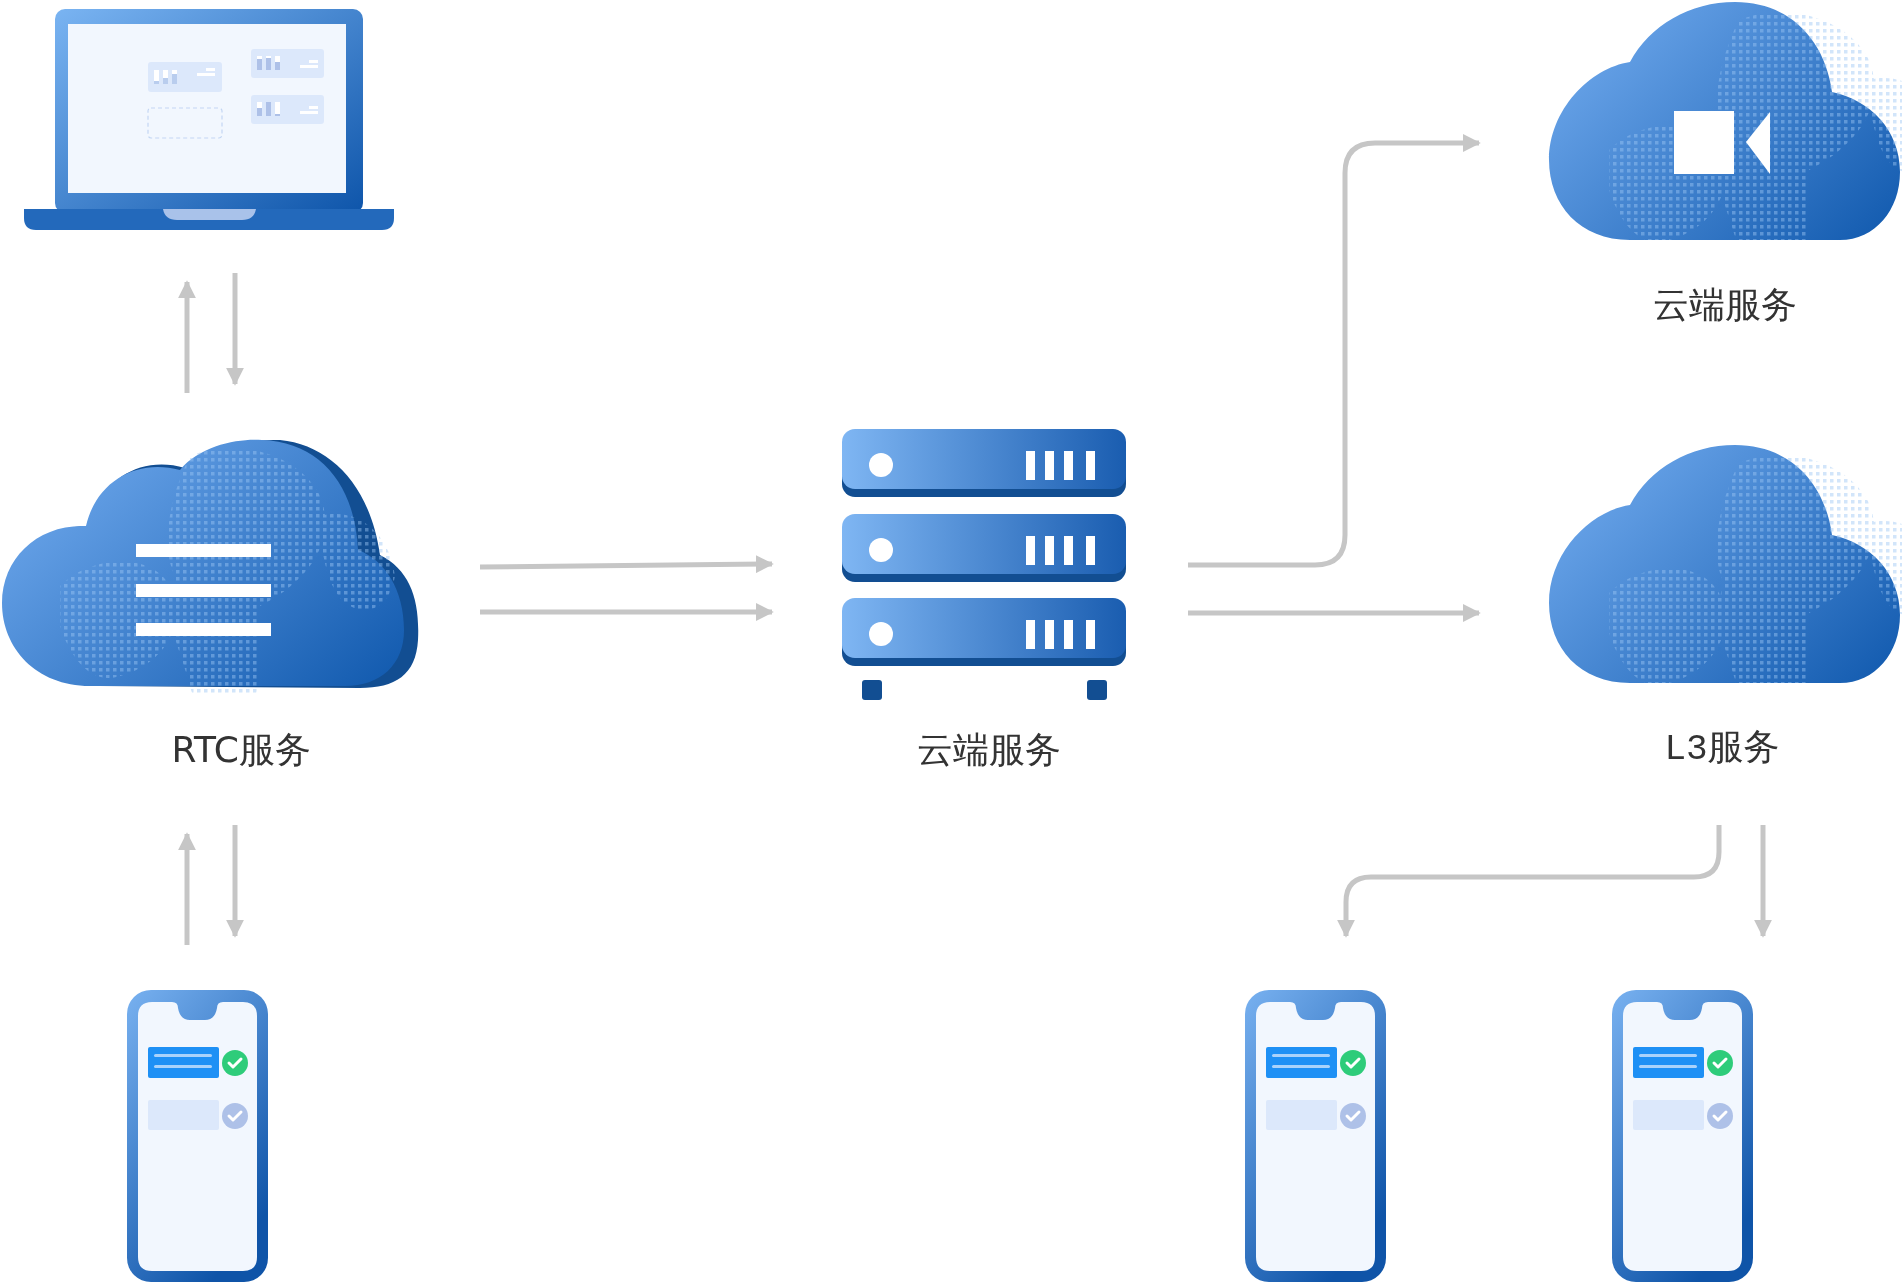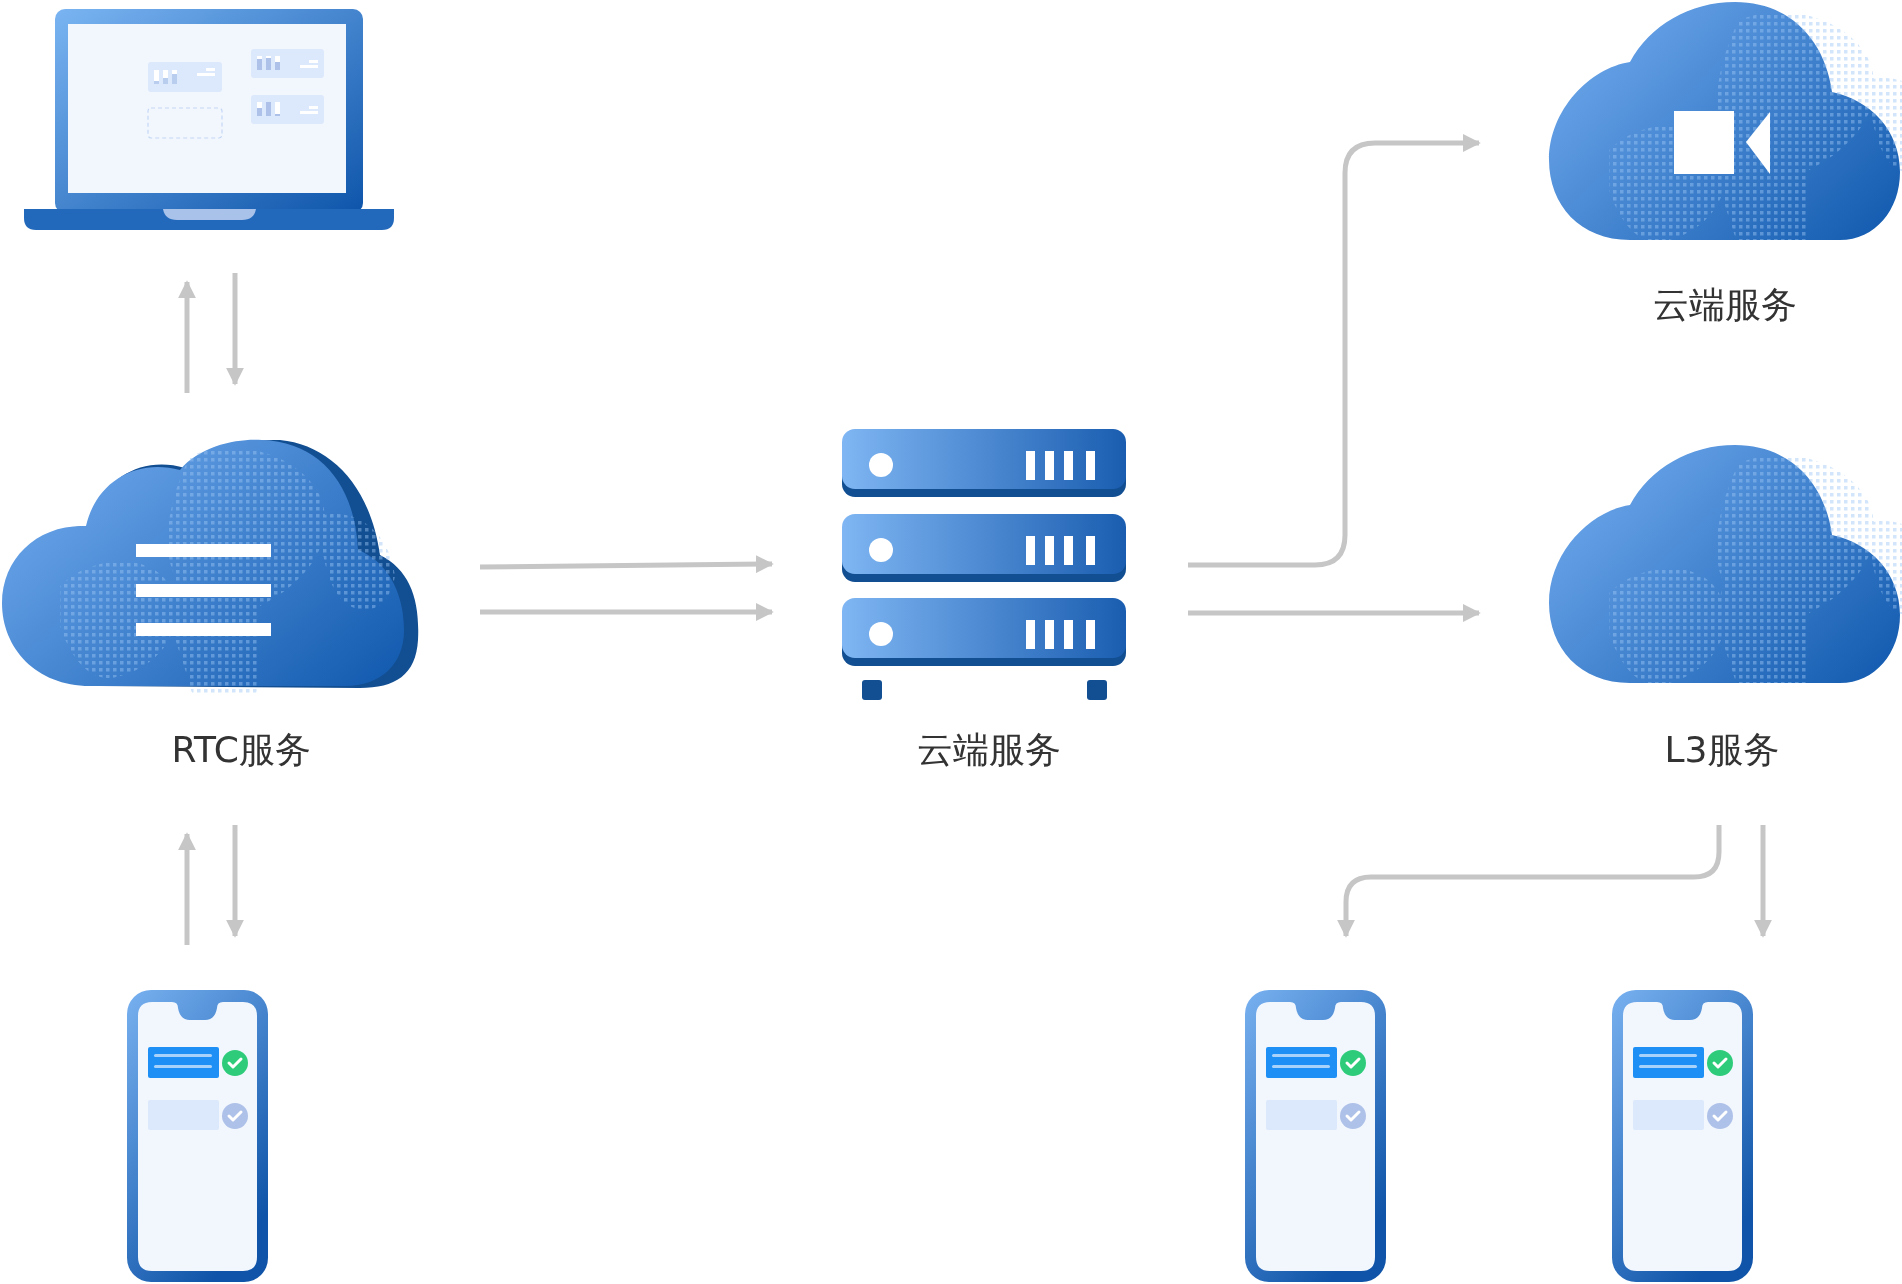--- a/index.html
+++ b/index.html
@@ -197,13 +197,13 @@
     <path d="M1188,565 H1315 Q1345,565 1345,535 V173 Q1345,143 1375,143 H1479" marker-end="url(#ah)"></path>
     <path d="M1188,613 H1479" marker-end="url(#ah)"></path>
     <path d="M1719,825 V852 Q1719,877 1694,877 H1371 Q1346,877 1346,902 V936" marker-end="url(#ah)"></path>
     <path d="M1763,825 V936" marker-end="url(#ah)"></path>
   </g>
 </svg>
 
 <div class="label" style="left:111px; top:728px; width:200px;text-align:right;">RTC服务</div>
 <div class="label" style="left:889px; top:728px; width:200px;">云端服务</div>
 <div class="label" style="left:1625px; top:283px; width:200px;">云端服务</div>
-<div class="label" style="left:1622px; top:728px; width:200px;">L3服务</div>
+<div class="label" style="left:1622px; top:728px; width:200px;font-family:Liberation Mono, monospace;">L3服务</div>
 
 </body></html>

